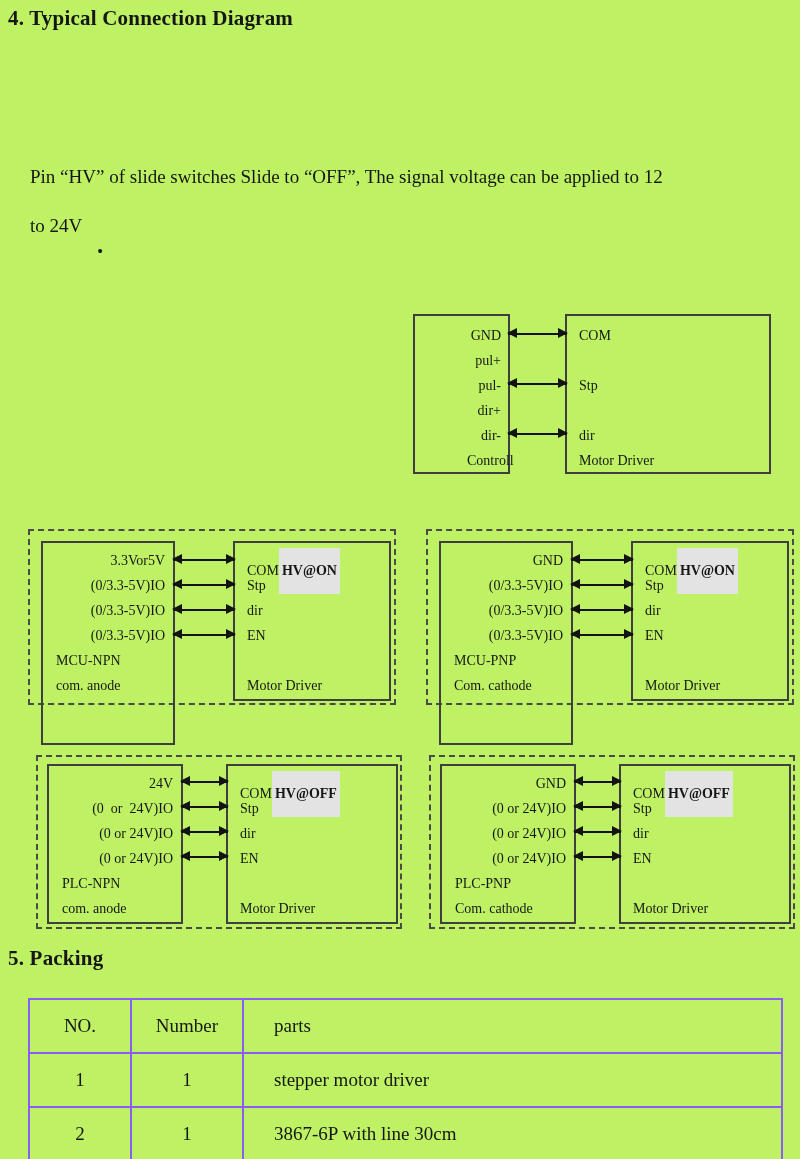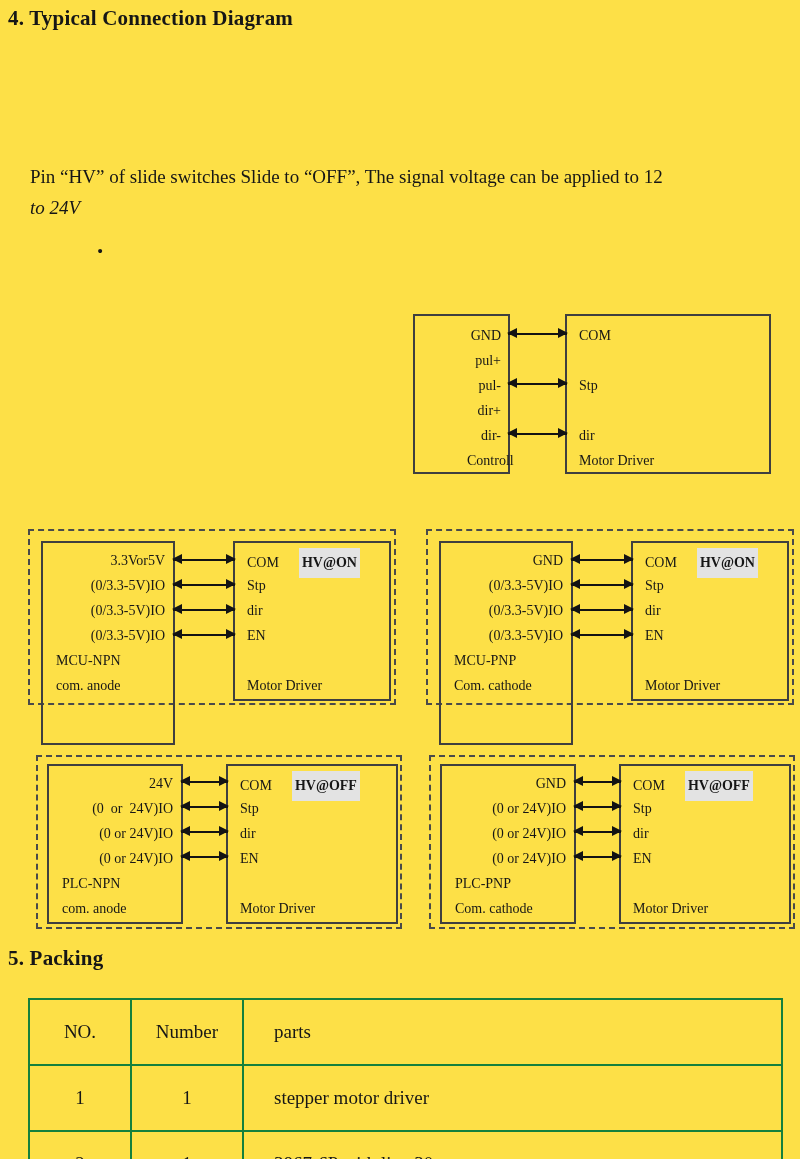--- a/index.html
+++ b/index.html
@@ -1,44 +1,44 @@
 <!DOCTYPE html>
 <html><head>
 <meta charset="utf-8">
 <style>
   * { margin:0; padding:0; box-sizing:border-box; }
   html,body { background:#ffffff; }
   .page {
-    position:relative; width:800px; height:1159px; background:#fde047;
+    position:relative; width:800px; height:1159px; background:#bef264;
     font-family:"Liberation Serif","DejaVu Serif",serif; color:#161616; overflow:hidden;
   }
   .heading {
     position:absolute; font-size:21px; font-weight:bold; letter-spacing:0.2px;
     white-space:pre;
   }
   .h4 { left:8px; top:6px; }
   .h5 { left:8px; top:946px; }
   .para {
     position:absolute; left:30px; font-size:19px; white-space:pre; line-height:26px;
   }
-  .p1 { top:66px; } .p2 { top:115px; } .p3 { top:164px; } .p4 { top:195px;font-style:italic; }
+  .p1 { top:66px; } .p2 { top:115px; } .p3 { top:164px; } .p4 { top:213px; }
   .stray-dot { position:absolute; left:97px; top:232px; font-size:25px; font-weight:bold; line-height:26px; }
 
   
   .box {
     position:absolute; border:2px solid #3f3f3f; background:transparent;
     padding-top:5px; font-size:14px;
   }
   .row { height:25px; line-height:25px; white-space:pre; overflow:visible; }
   .pr { text-align:right; padding-right:8px; }   
   .pl { text-align:left; padding-left:12px; }    
   .pl2 { text-align:left; padding-left:13px; }   
   .hv {
     display:inline-block; font-weight:bold; background:#e3e3e3;
-    padding:4px 3px; margin-left:20px; line-height:22px;
+    padding:12px 3px; margin-left:0; line-height:22px;
   }
 
   
   .arrow { position:absolute; height:2px; background:#131313; }
   .arrow::before,.arrow::after {
     content:""; position:absolute; top:-4.5px; width:0; height:0;
     border-top:5.5px solid transparent; border-bottom:5.5px solid transparent;
   }
   .arrow::before { left:-1px; border-right:10px solid #131313; }
   .arrow::after  { right:-1px; border-left:10px solid #131313; }
@@ -63,21 +63,21 @@
   .r2 .arrow { left:143px; width:62px; }
   .r3 .lbox { left:9px; top:7px; width:136px; height:160px; }
   .r3 .rbox { left:188px; top:7px; width:172px; height:160px; }
   .r3 .arrow { left:143px; width:47px; }
 
   
   .ptable {
     position:absolute; left:28px; top:998px; width:755px; height:150px;
     border-collapse:collapse; font-size:19px; table-layout:fixed;
   }
-  .ptable td { border:2px solid #15803d; height:66px; vertical-align:middle; }
+  .ptable td { border:2px solid #8b5cf6; height:54px; vertical-align:middle; }
   .ptable td.cen { text-align:center; }
   .ptable td.lft { text-align:left; padding-left:30px; }
 </style>
 </head>
 <body>
 
 <div class="page">
 
   <div class="heading h4">4. Typical Connection Diagram</div>
 

